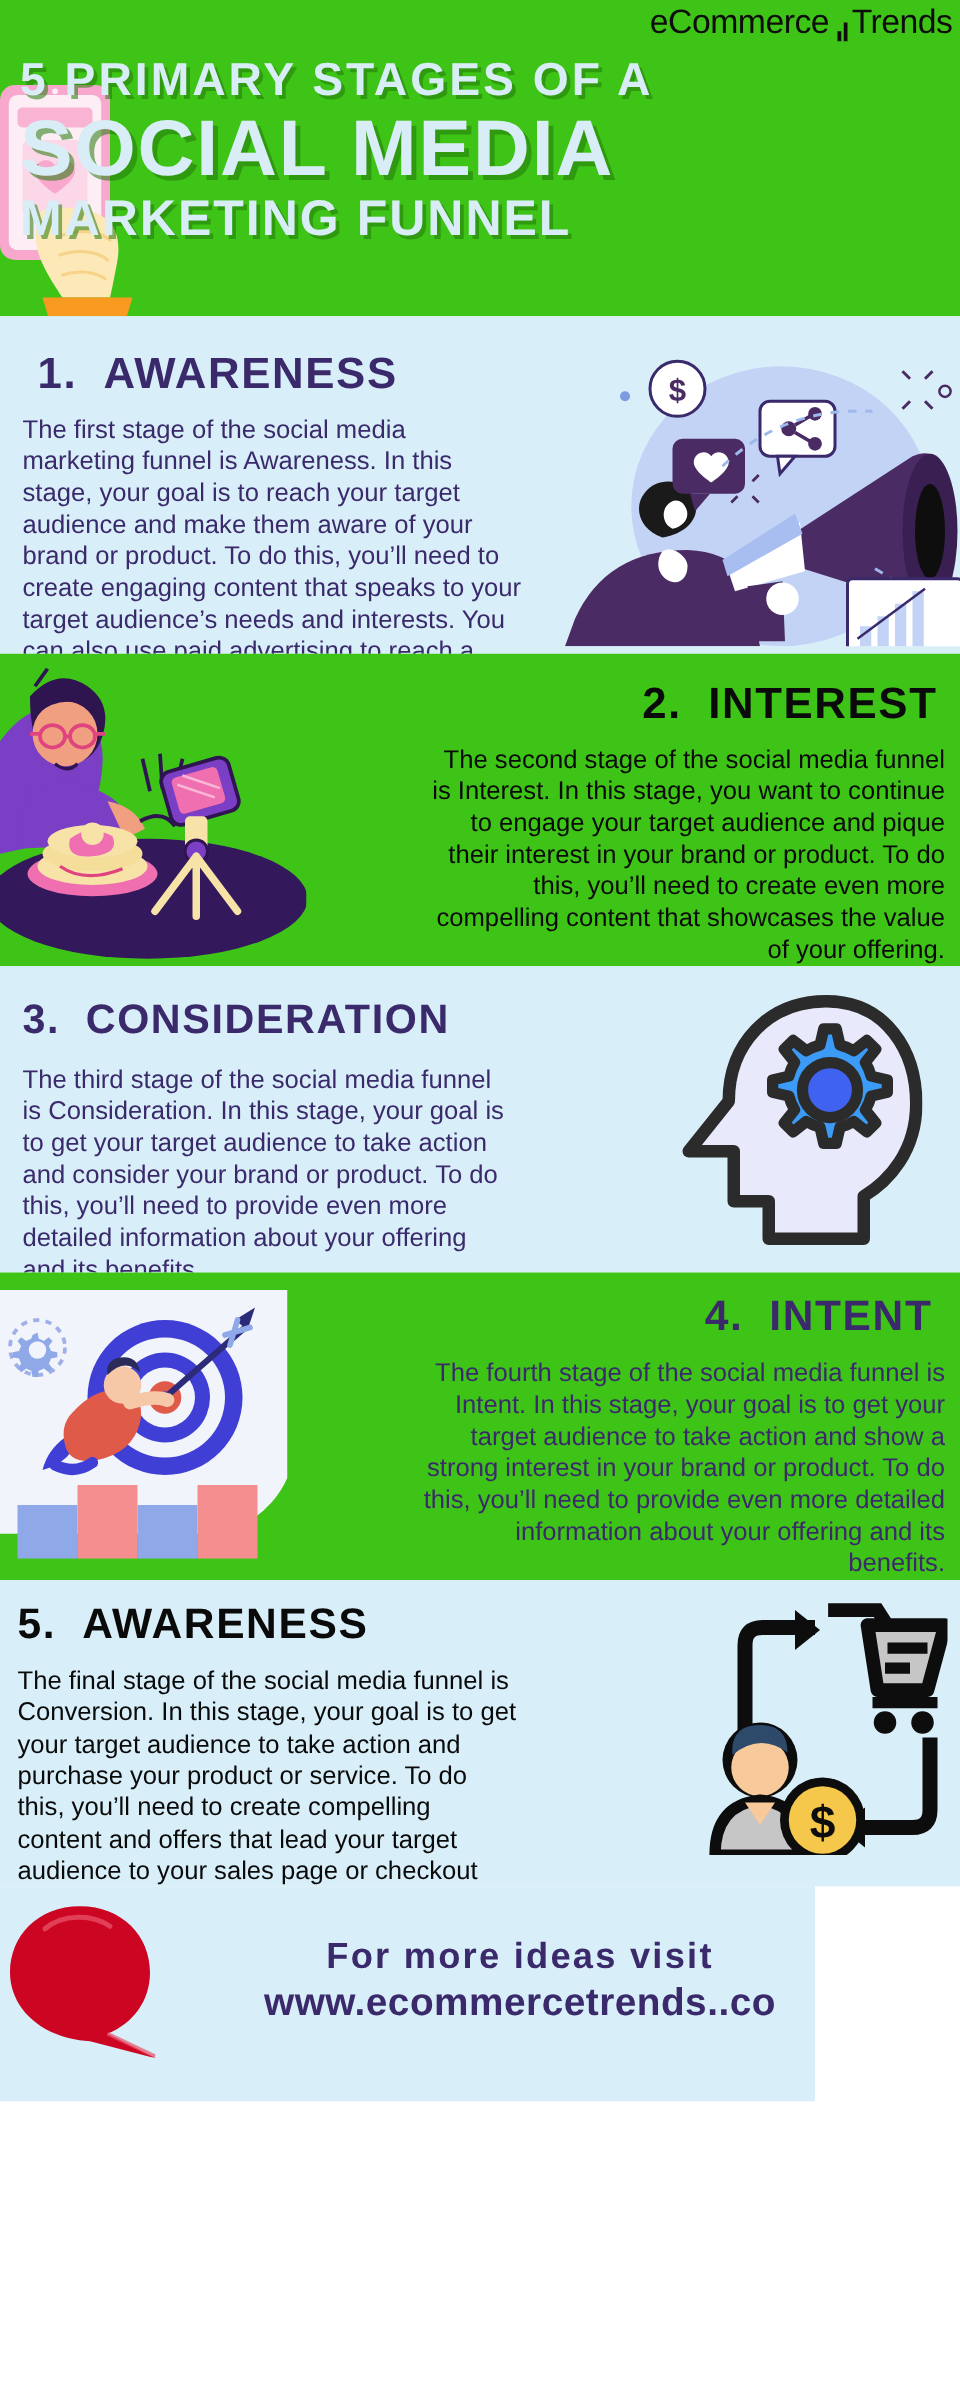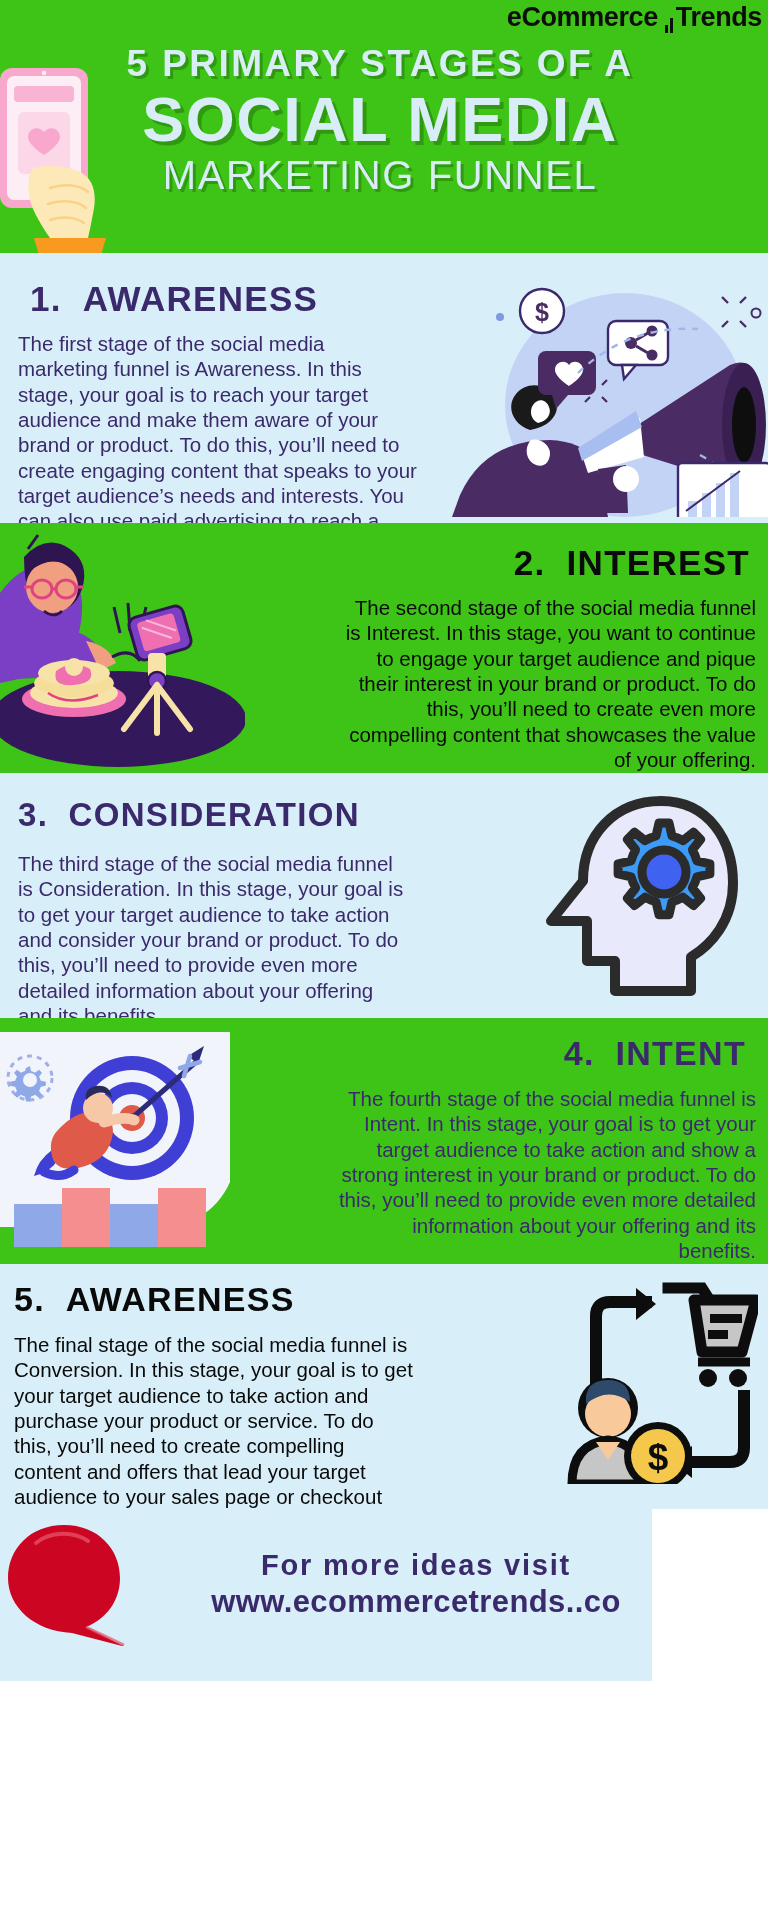--- a/index.html
+++ b/index.html
@@ -11,47 +11,47 @@
   }
   .infographic { width:768px; height:1920px; position:relative; overflow:hidden; }
 
   
   .header {
     position:relative; width:768px; height:253px;
     background:#3ec417; overflow:hidden;
   }
   .brand {
     position:absolute; top:2px; right:6px;
-    font-size:27px; font-weight:bold; color:#0d0d0d;
+    font-size:27px; font-weight:normal; color:#0d0d0d;
     letter-spacing:-0.4px; white-space:nowrap;
     font-family:"Liberation Sans", sans-serif;
   }
   .brand .bars { display:inline-block; vertical-align:baseline; margin-right:1px; }
   .brand .bars i {
     display:inline-block; width:3px; background:#0d0d0d;
     margin-right:2px; vertical-align:bottom;
   }
   .brand .bars i:nth-child(1){ height:8px; }
   .brand .bars i:nth-child(2){ height:15px; }
 
   .title-block {
-    position:absolute; left:0; right:8px; top:44px; text-align:center;
+    position:absolute; left:0; right:8px; top:44px; text-align:left;padding-left:16px;
   }
   .title-l1 {
     font-size:37px; font-weight:bold; color:#d8edf6;
     letter-spacing:2.4px; line-height:1.08;
     text-shadow:3px 3px 0 rgba(35,120,10,0.55);
   }
   .title-l2 {
     font-size:63px; font-weight:bold; color:#d8edf6;
     letter-spacing:1.5px; line-height:1.05; margin-top:2px;
     text-shadow:4px 4px 0 rgba(35,120,10,0.55);
   }
   .title-l3 {
-    font-size:40px; font-weight:normal; color:#d8edf6;
+    font-size:40px; font-weight:bold; color:#d8edf6;
     letter-spacing:1.6px; line-height:1.08; margin-top:2px;
     text-shadow:3px 3px 0 rgba(35,120,10,0.55);
   }
   .hand-phone { position:absolute; left:-2px; top:60px; width:130px; height:195px; }
 
   
   .section { position:relative; width:768px; overflow:hidden; }
   .sec-blue  { background:#d8eef8; }
   .sec-green { background:#3ec417; }
 

